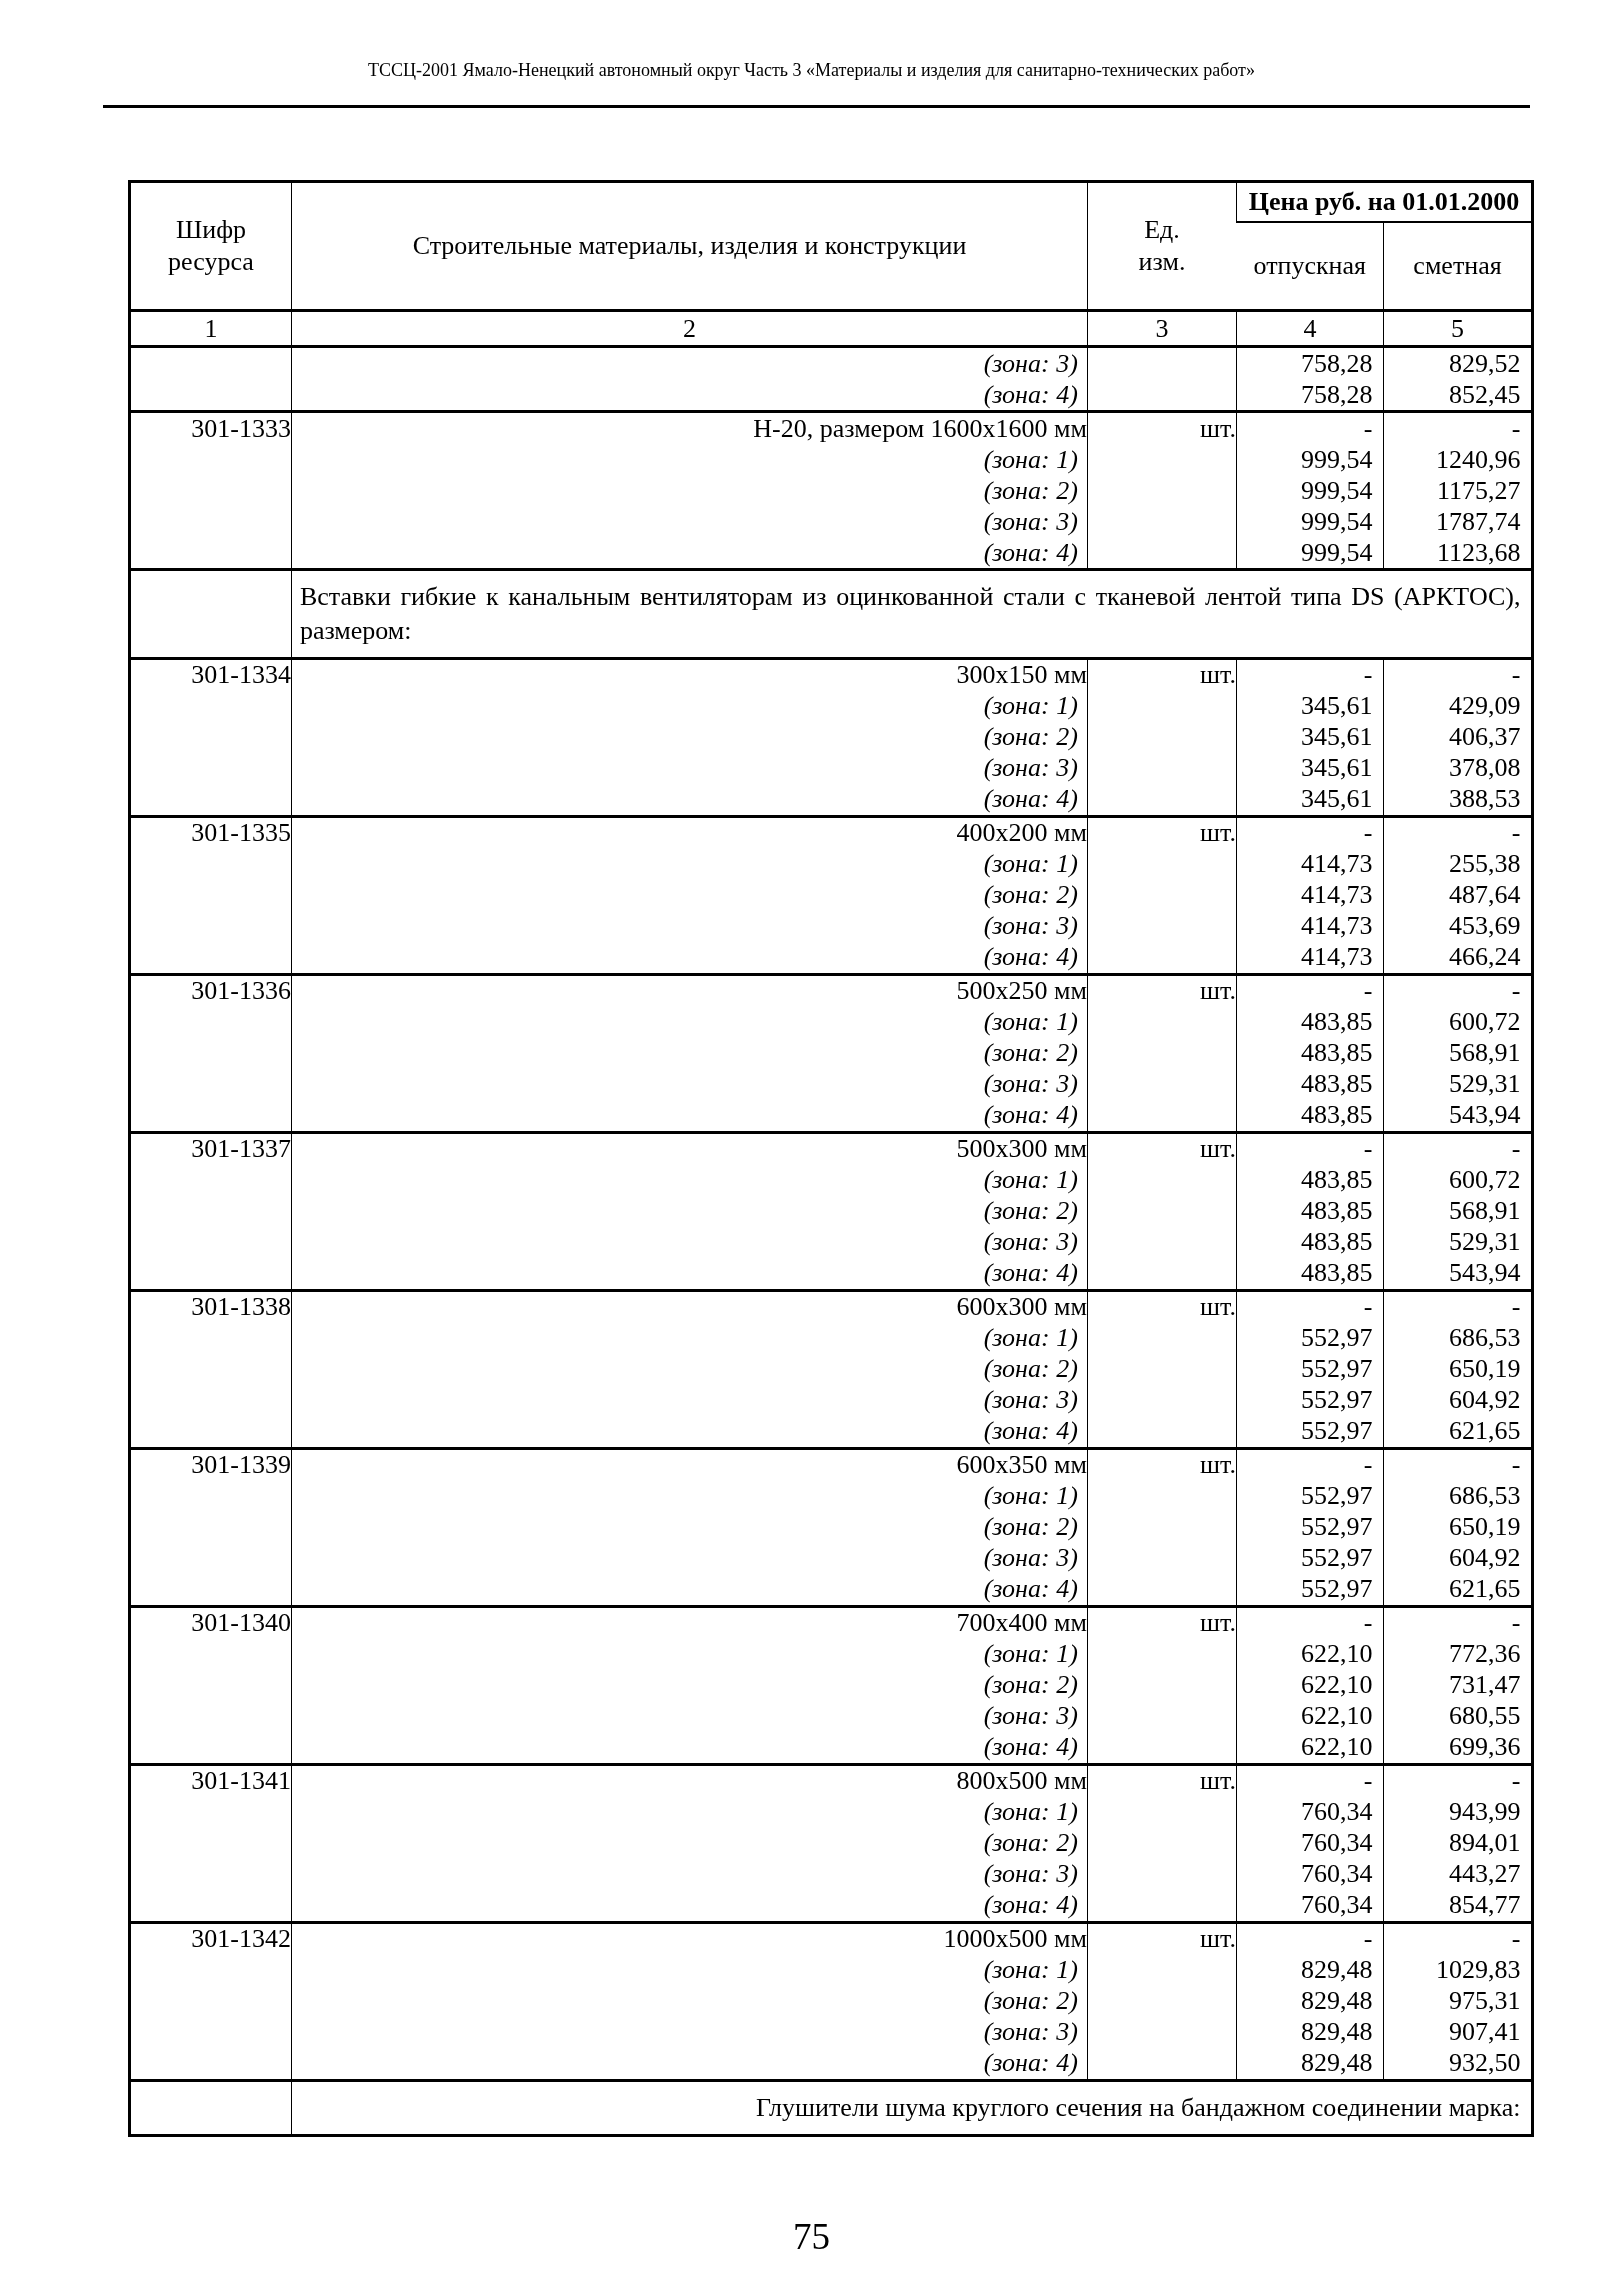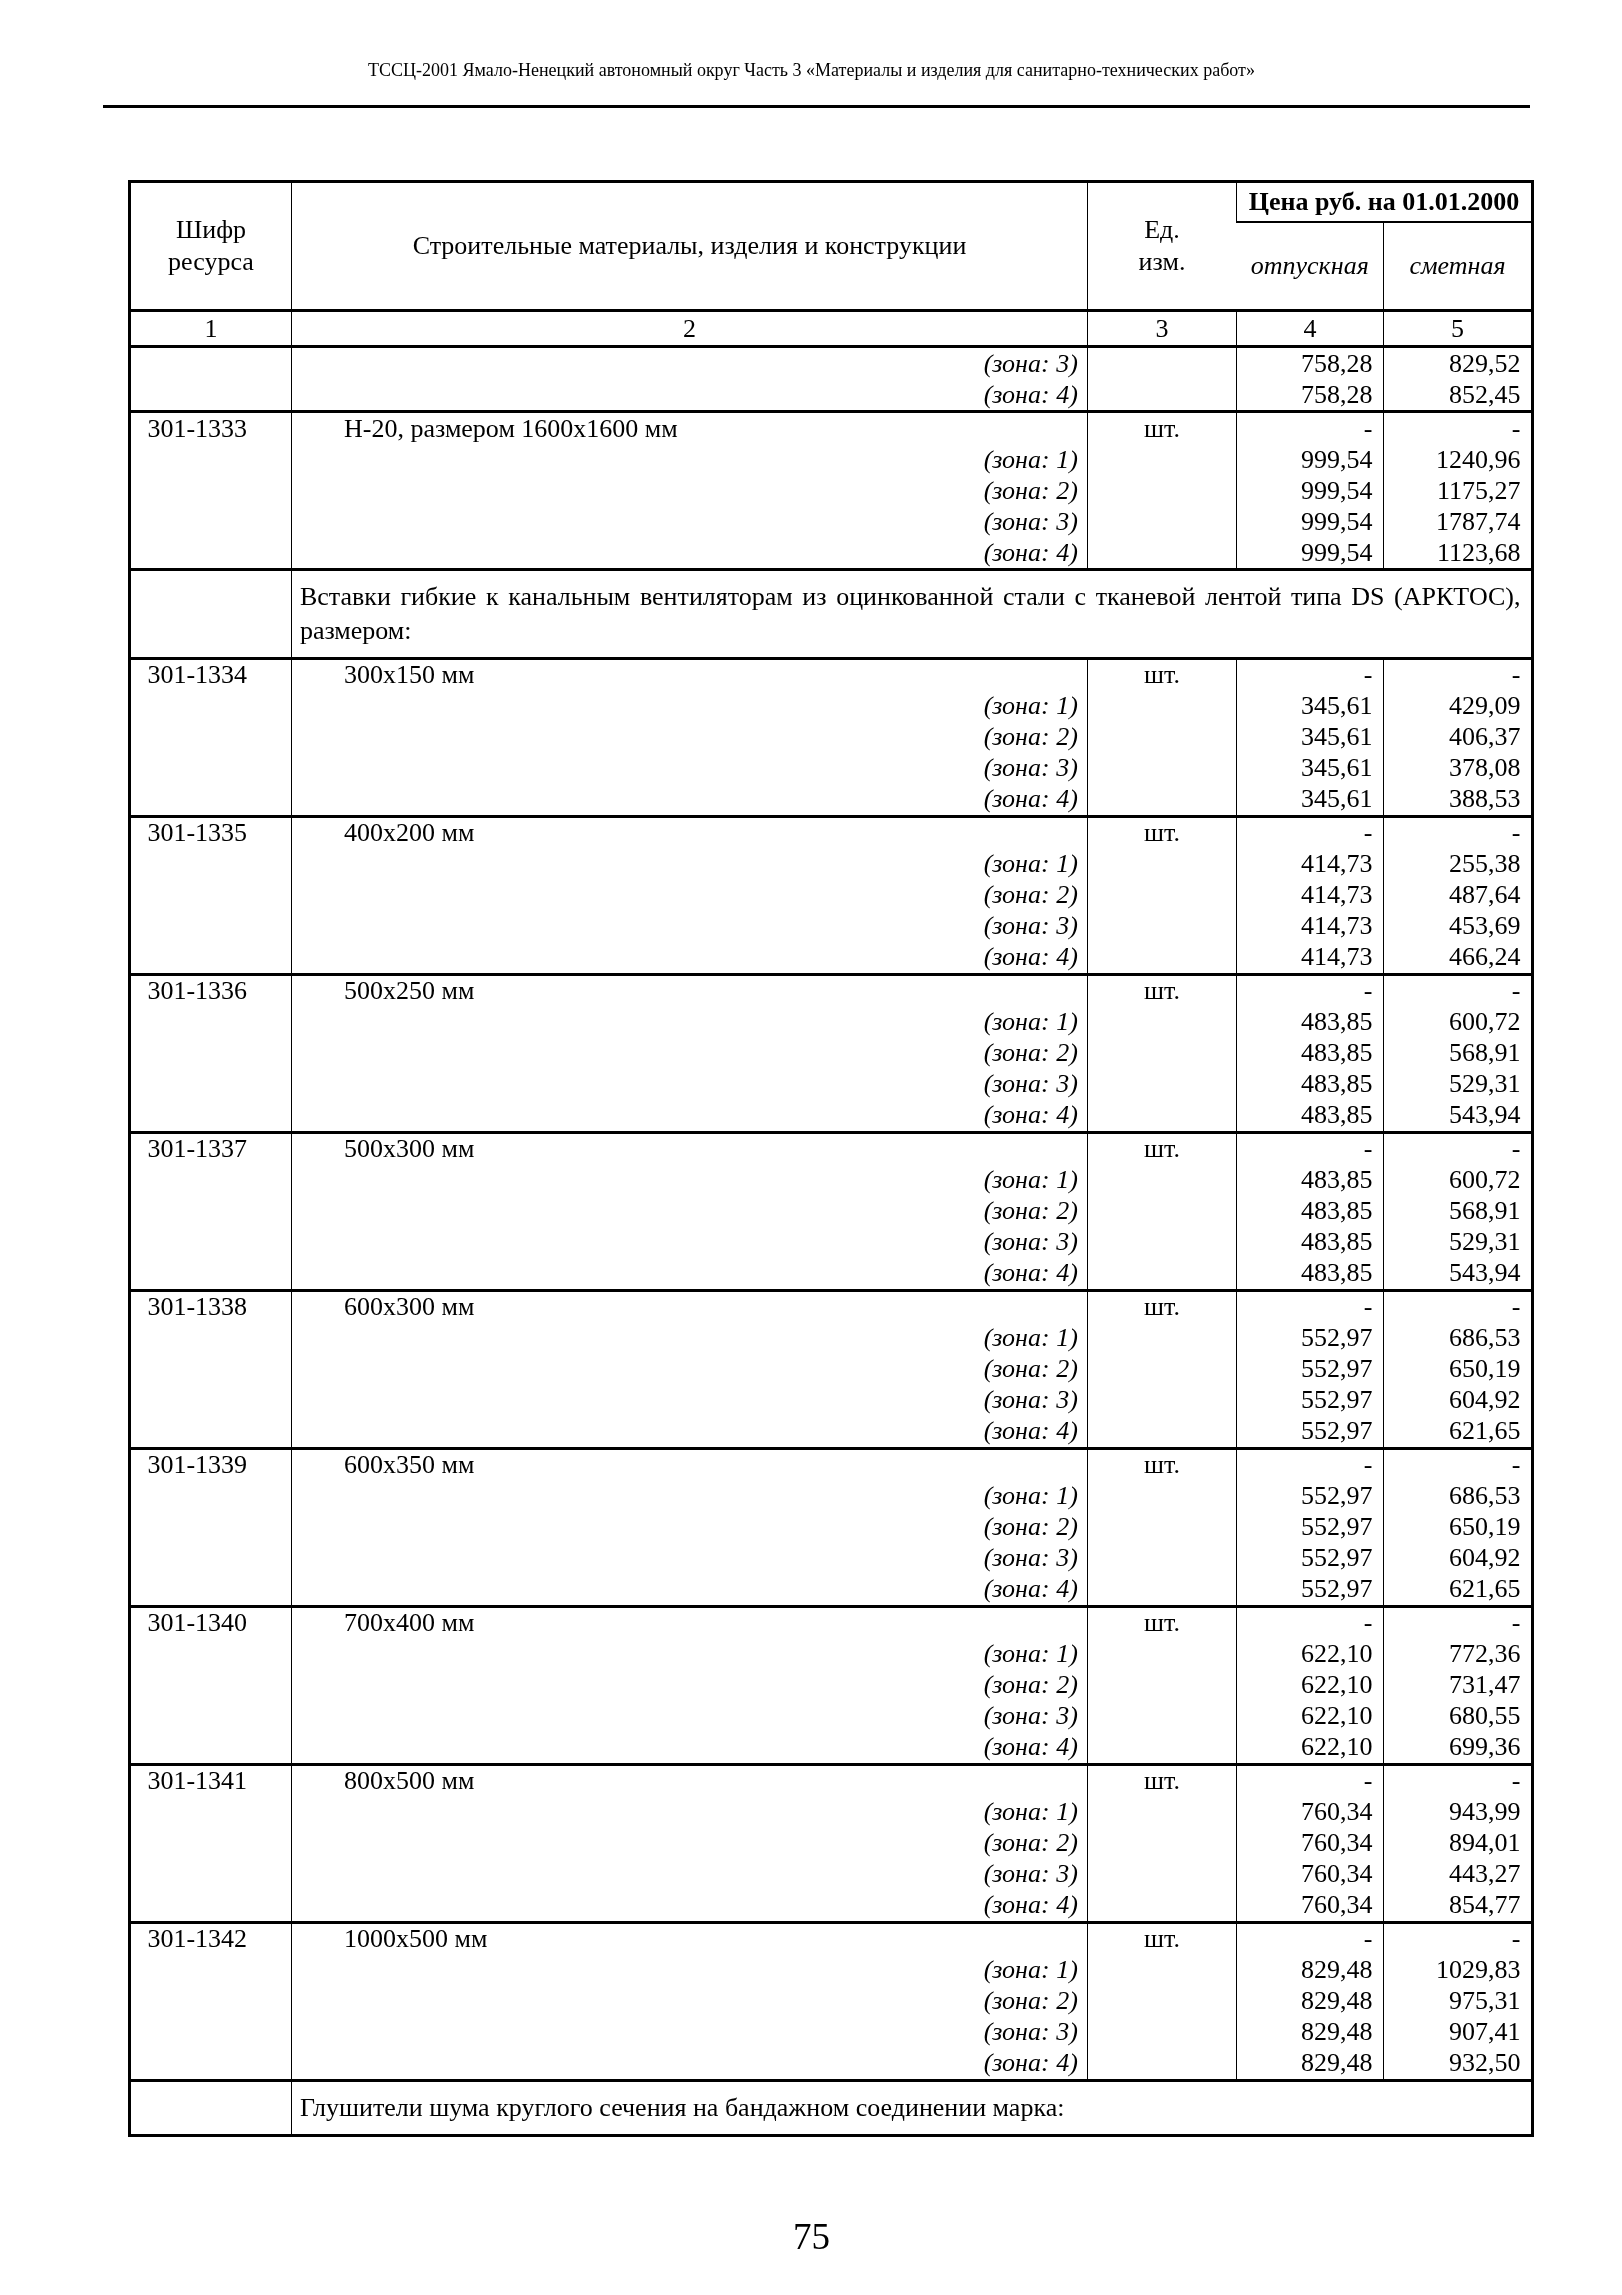--- a/index.html
+++ b/index.html
@@ -24,27 +24,27 @@
     font-size: 26px;
   }
   th, td {
     padding: 0; font-weight: normal; vertical-align: middle;
     border-left: 1.3px solid #000; overflow: hidden;
   }
   tr > th:first-child, tr > td:first-child { border-left: none; }
   thead th { text-align: center; }
   .h-code, .h-unit { white-space: pre-line; line-height: 1.25; }
   .h-price { height: 38px; border-bottom: 2px solid #000; font-weight: bold; }
-  .h-sub { height: 86px; font-style: italic; }
+  .h-sub { height: 86px; }
   tr.index-row td {
     height: 33px; text-align: center;
     border-top: 3.3px solid #000; border-bottom: 3.3px solid #000;
   }
   tbody td { height: 31px; }
-  tr.block-start td { border-top: 3.3px solid #000; }
+  tr.block-start td { border-top: 3.3px solid #000; text-align: right; }
   td.c-code  { text-align: left; padding-left: 16.4px; }
   td.c-name  { text-align: left; padding-left: 52px; }
   td.c-unit  { text-align: center; }
   td.c-zone  { text-align: right; font-style: italic; padding-right: 9.2px; margin-top: 44px; }
   td.c-num   { text-align: right; padding-right: 10.5px; }
   td.c-section { padding: 9.2px 10.5px 9.2px 7.9px; line-height: 1.3; height: auto; }
   td.c-section.justify { text-align: justify; }
   .page-number {
     position: absolute; top: 2215px; left: 0; width: 100%;
     text-align: center; font-size: 37px;

